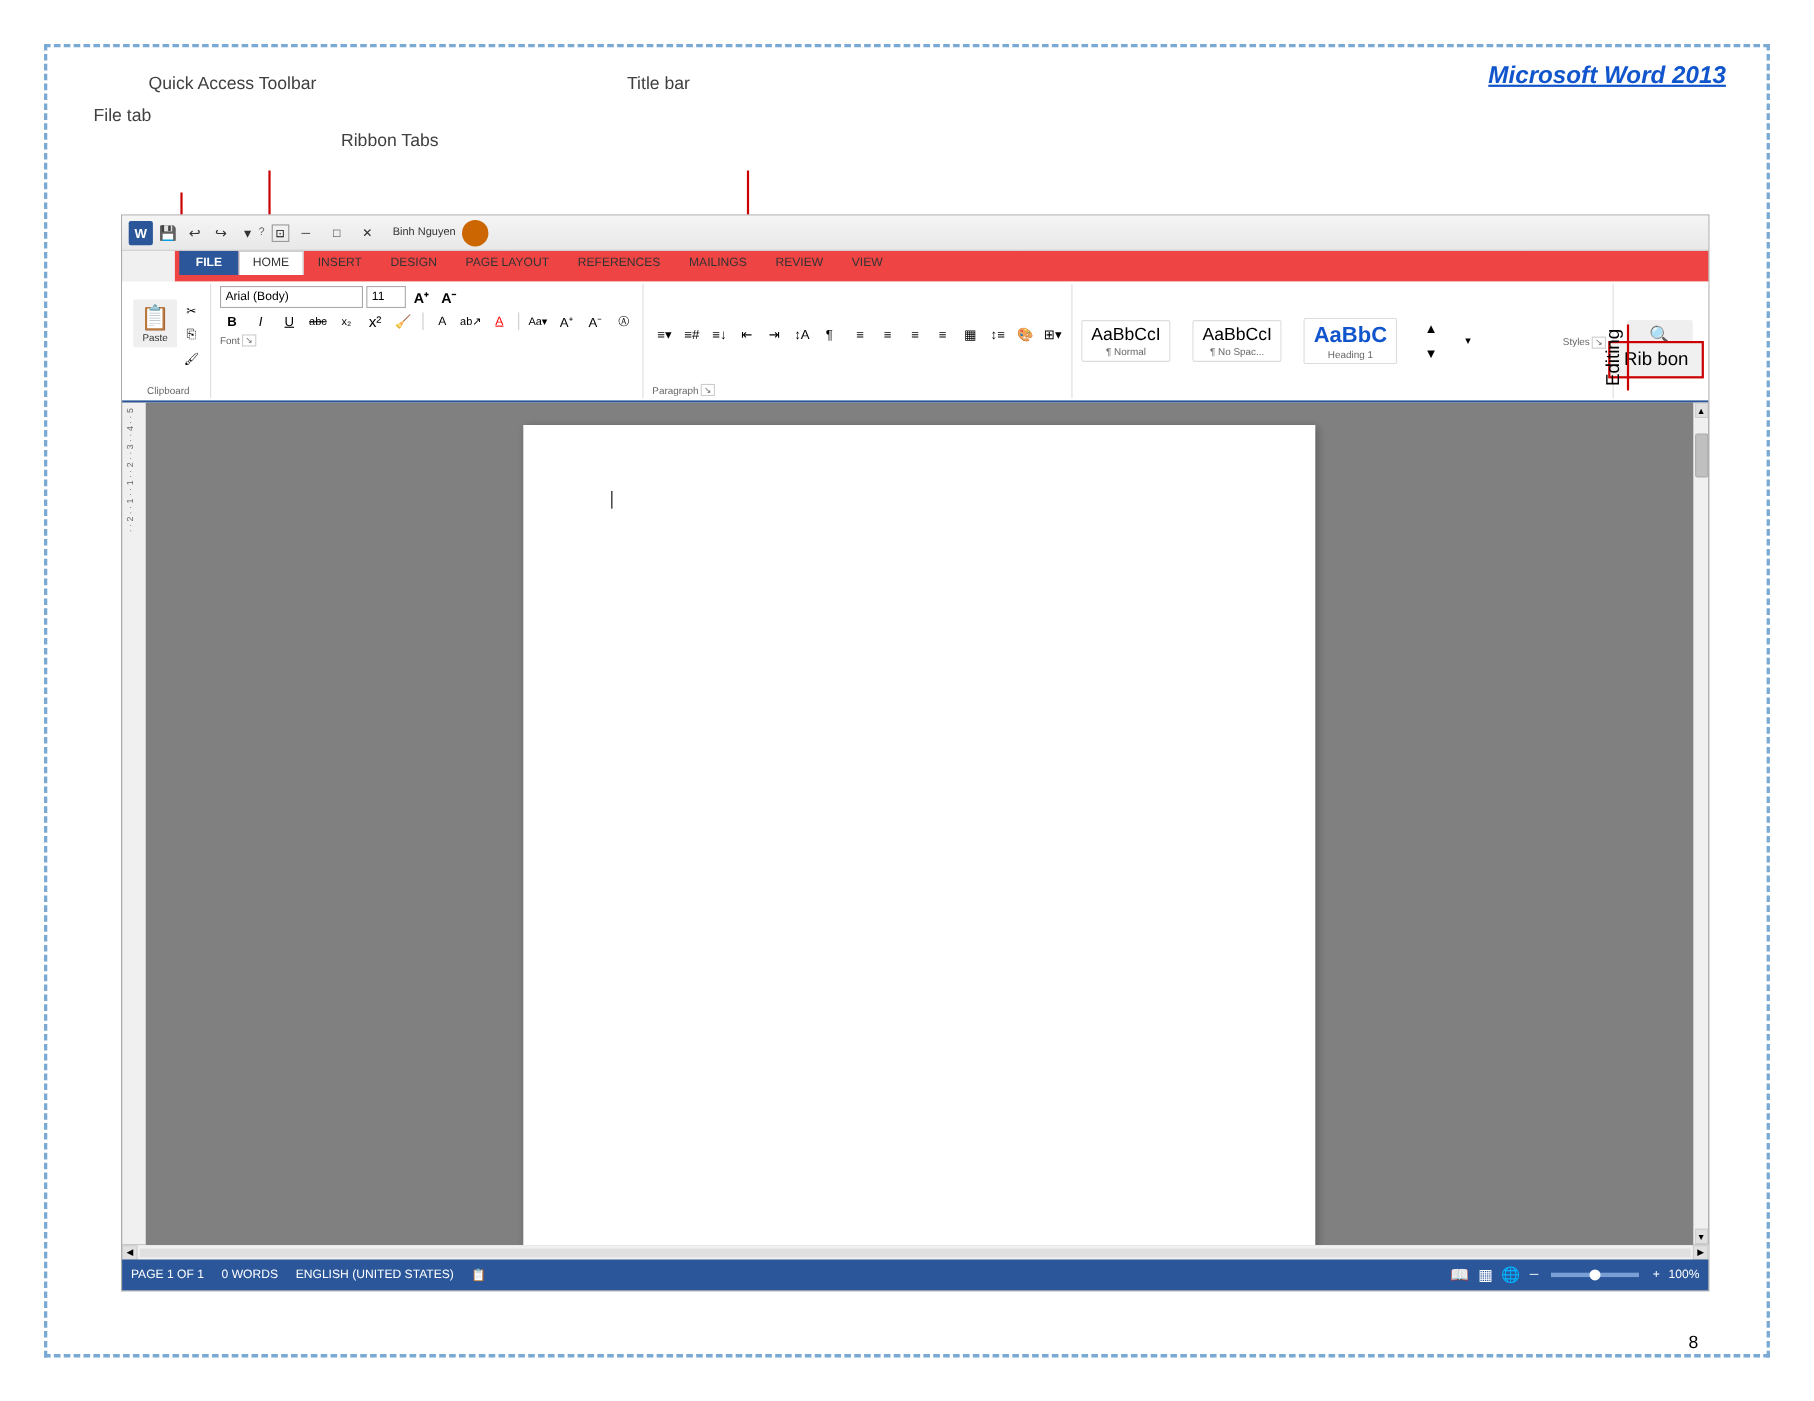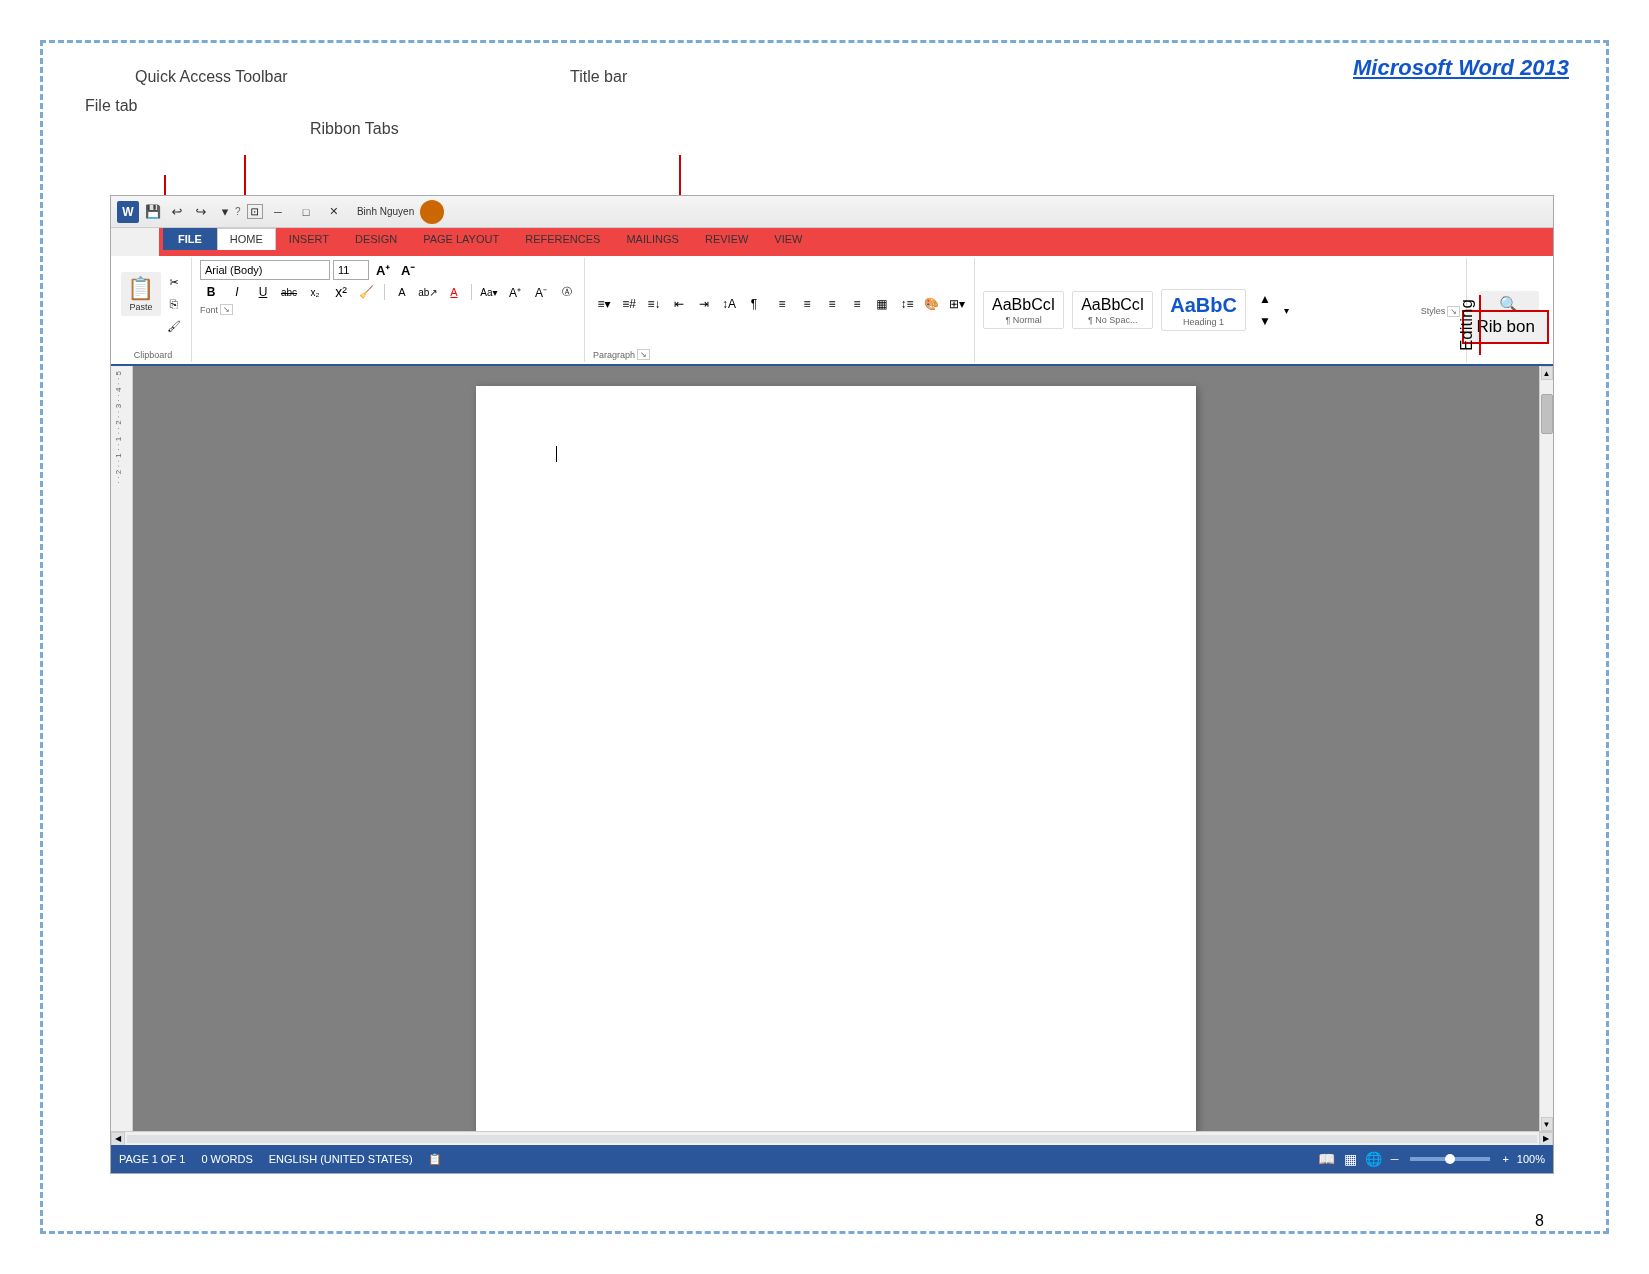--- a/index.html
+++ b/index.html
@@ -604,21 +604,21 @@
         <button class="fmt-btn">🎨</button>
         <button class="fmt-btn">⊞▾</button>
       </div>
       <div class="ribbon-group-label">
         <span>Paragraph</span> 
           <span style="border:1px solid #ccc;padding:0 2px;font-size:8px;">↘</span>
       </div>
     </div>
 
     <div class="styles-section">
-      <div style="display:flex; gap:8px; align-items:center; flex:1;">
+      <div style="display:flex; gap:20px; align-items:center; flex:1;">
         <div class="style-item">
           <span class="style-preview">AaBbCcI</span>
           <span class="style-label">¶ Normal</span>
         </div>
         <div class="style-item">
           <span class="style-preview">AaBbCcI</span>
           <span class="style-label">¶ No Spac...</span>
         </div>
         <div class="style-item">
           <span class="style-preview" style="font-size:20px;font-weight:bold;color:#1155cc;">AaBbC</span>

